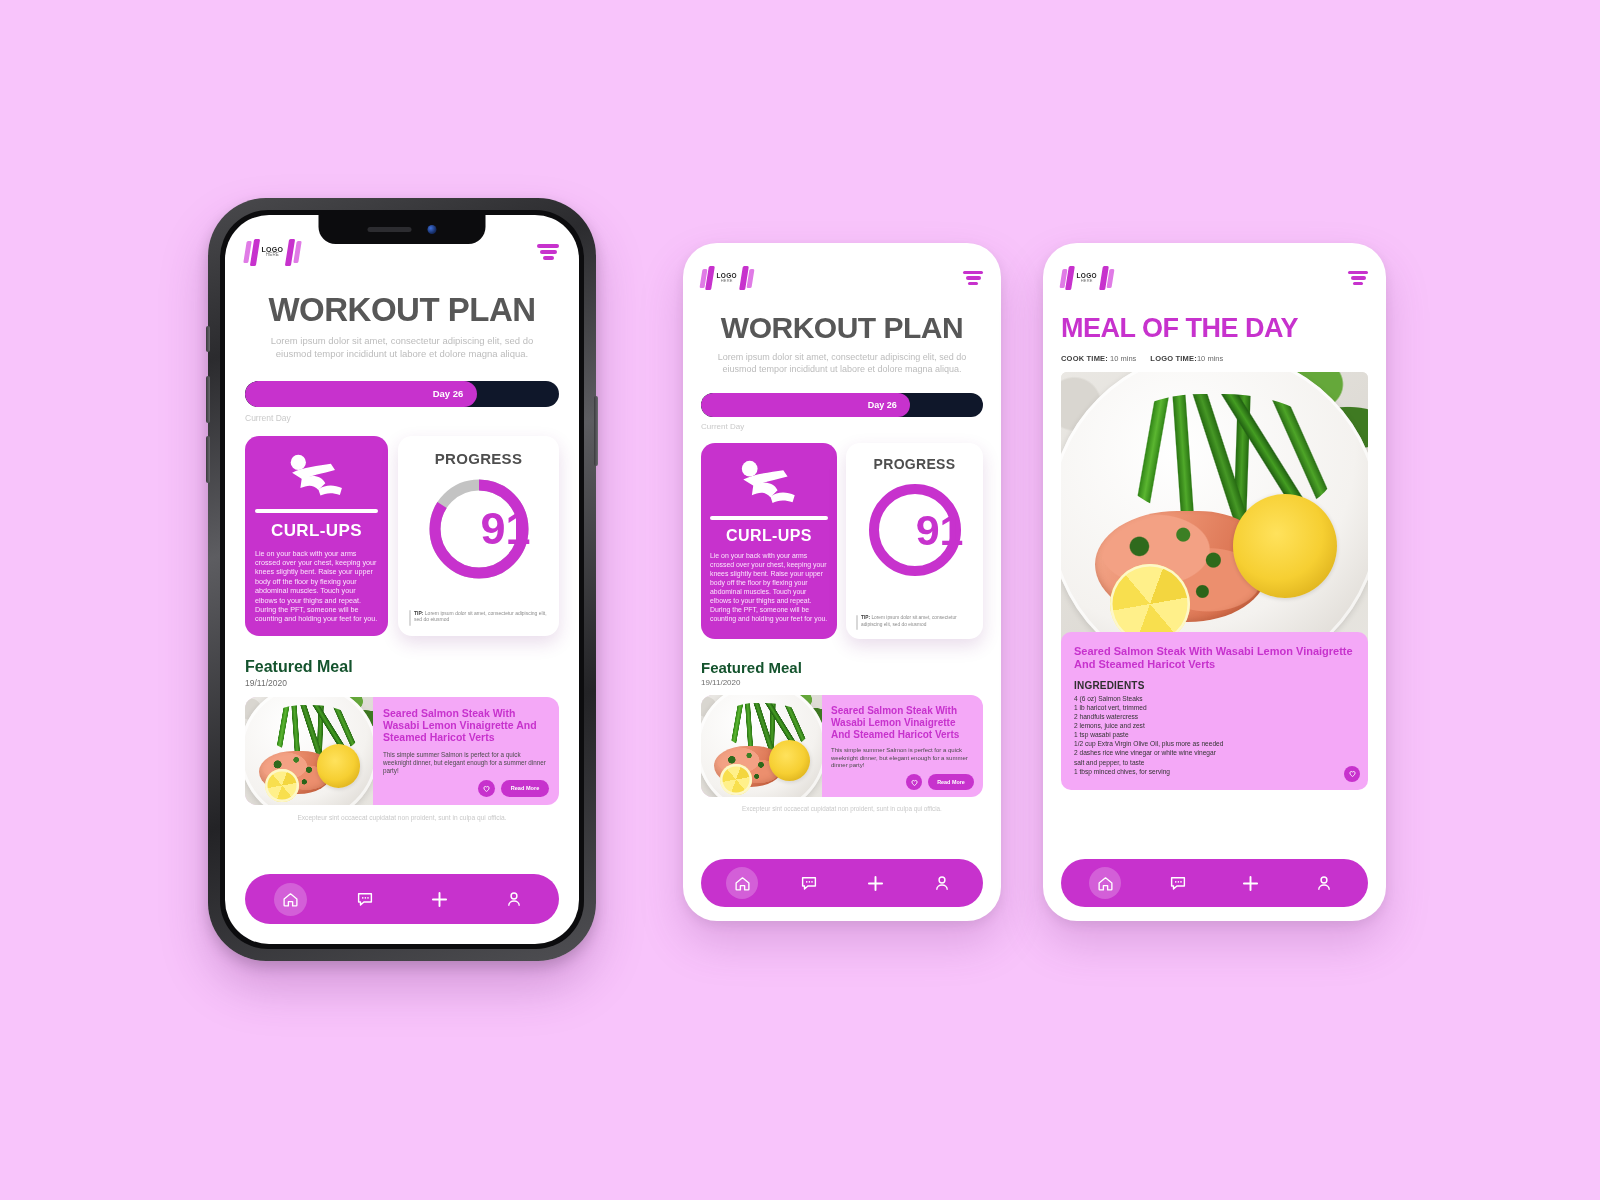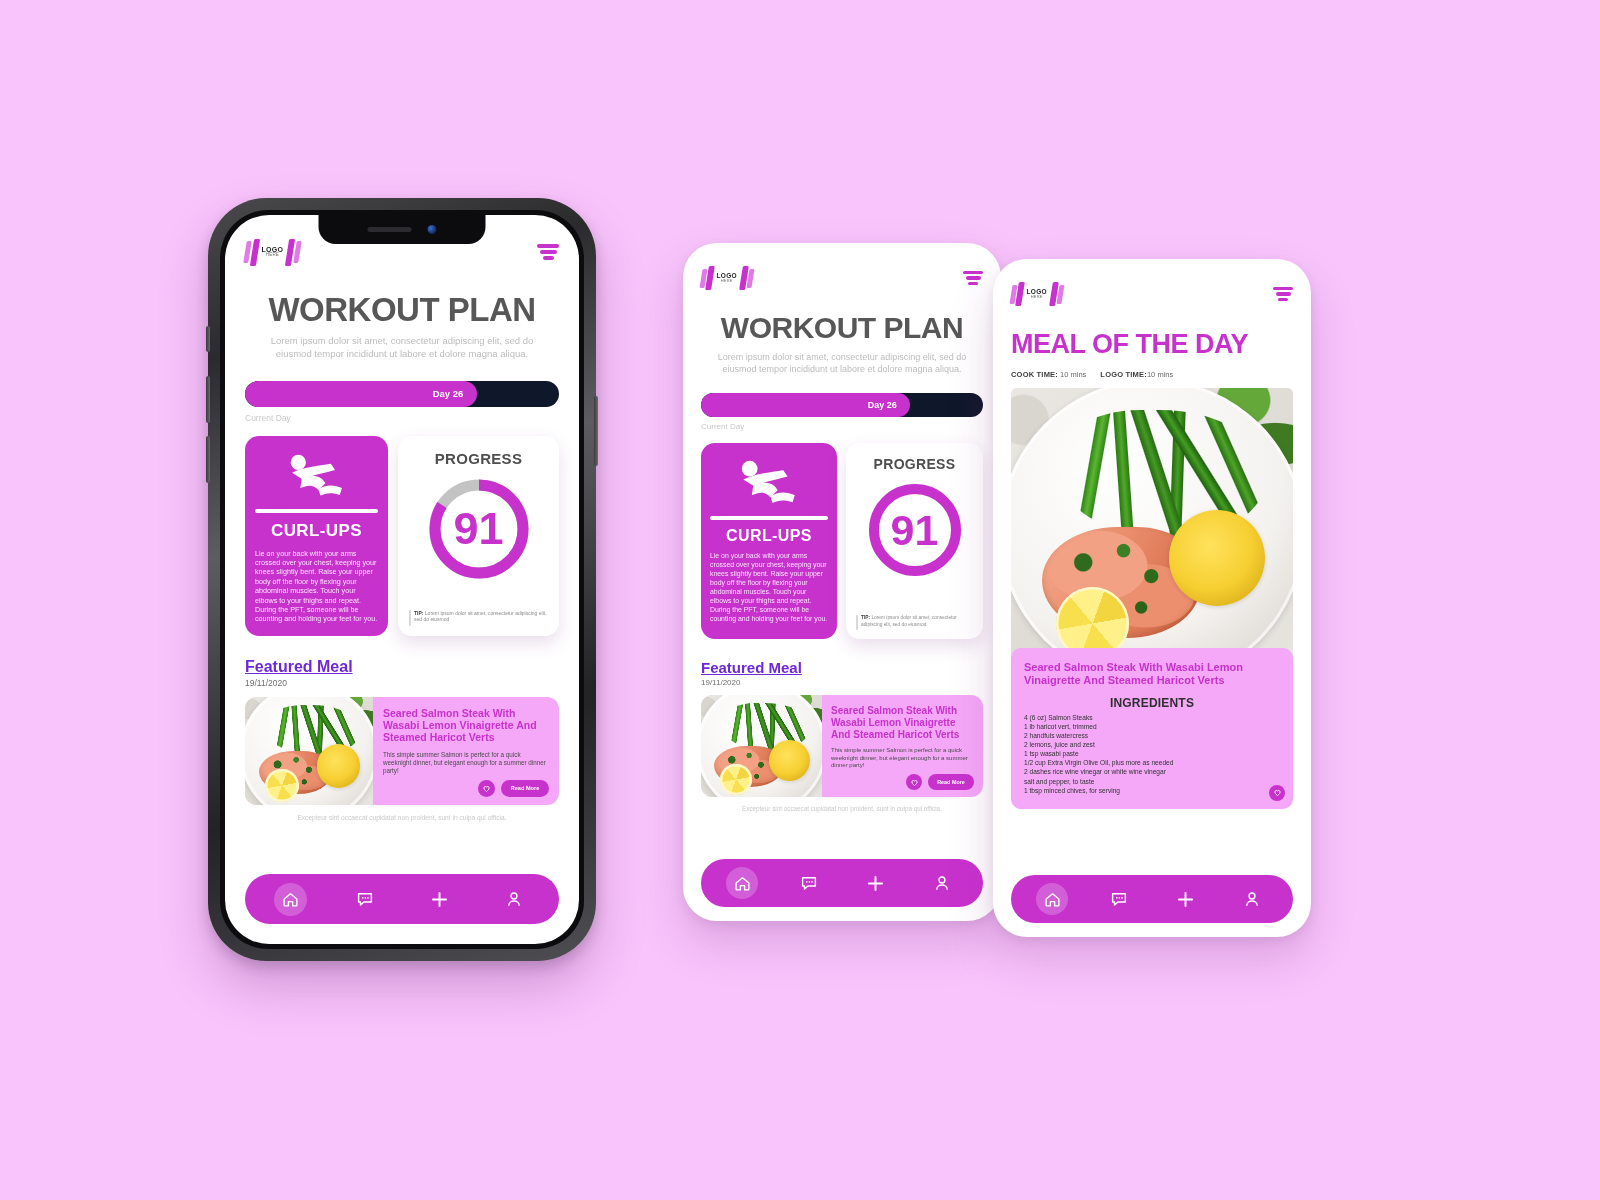--- a/index.html
+++ b/index.html
@@ -54,21 +54,21 @@
 
   
   .card-phone {
     position: absolute;
     background: #ffffff;
     border-radius: 34px;
     overflow: hidden;
     box-shadow: 0 22px 44px rgba(130,45,140,.22), 0 4px 12px rgba(0,0,0,.08);
   }
   #phone2 { left: 683px; top: 243px; width: 318px; height: 678px; }
-  #phone3 { left: 993px; top: 243px; width: 318px; height: 678px; margin-top: 16px; }
+  #phone3 { left: 1043px; top: 243px; width: 343px; height: 678px; }
 
   
   .screen-pad { position: absolute; inset: 0; }
 
   .topbar { display: flex; align-items: center; justify-content: space-between; }
 
   
   .logo { display: flex; align-items: center; gap: 2px; }
   .logo .plate-group { display: flex; gap: 1.5px; align-items: center; }
   .logo .plate { background: #c732cd; border-radius: 1.5px; transform: skewX(-9deg); }
@@ -104,29 +104,29 @@
   .excard .divider { background: #fff; border-radius: 2px; }
   .excard .exname { font-weight: 800; letter-spacing: .4px; }
   .excard .exdesc { color: #fbe4fc; line-height: 1.3; }
 
   .progcard {
     background: #fff; border-radius: 14px;
     box-shadow: 0 7px 18px rgba(120,40,130,.16);
     display: flex; flex-direction: column; align-items: center;
   }
   .progcard .ptitle { font-weight: 800; color: #4e4e4e; letter-spacing: .3px; }
-  .ring { position: relative; display: flex; align-items: center; justify-content: center; }
+  .ring { position: relative; display: flex; align-items: center; justify-content: flex-end; }
   .ring .num { position: absolute; font-weight: 800; color: #c732cd; line-height: 1; }
   .tiprow { display: flex; align-items: flex-start; gap: 3px; width: 100%; }
   .tiprow .bar { background: #d8d8d8; border-radius: 1px; flex: none; }
   .tiprow .tiptext { color: #8c8c8c; line-height: 1.3; }
   .tiprow .tiptext b { color: #3d3d3d; }
 
   
-  .fm-title { font-weight: 800; color: #6d28d9; text-decoration: underline; }
+  .fm-title { font-weight: 800; color: #14532d; }
   .fm-date { color: #6e6e6e; }
   .mealcard { display: flex; background: #f4a8f7; border-radius: 12px; overflow: hidden; }
   .mealcard .photo { flex: none; position: relative; }
   .mealcard .info { flex: 1; display: flex; flex-direction: column; }
   .mealcard .mname { font-weight: 800; color: #c732cd; line-height: 1.18; }
   .mealcard .mdesc { color: #4b4b4b; line-height: 1.32; }
   .mealcard .actions { display: flex; align-items: center; justify-content: flex-end; gap: 6px; margin-top: auto; }
   .heartbtn { background: #c732cd; border-radius: 50%; display: flex; align-items: center; justify-content: center; color: #fff; cursor: pointer; }
   .readmore { background: #c732cd; color: #fff; border-radius: 99px; display: flex; align-items: center; justify-content: center; font-weight: bold; cursor: pointer; border: none; }
   .footnote { color: #c9c9c9; text-align: center; line-height: 1.35; }
@@ -534,21 +534,21 @@
             <div class="plate"></div>
           <div class="beans"></div>
             <div class="salmon"></div>
             <div class="sauce"></div>
             <div class="lemon"></div>
         </div>
       </div>
 
       <div class="ingcard" style="margin-top:-18px;padding:13px 13px 14px;">
         <div class="rname" style="font-size:11px;">Seared Salmon Steak With Wasabi Lemon Vinaigrette And Steamed Haricot Verts</div>
-        <div class="ingtitle" style="font-size:12px;margin-top:9px;text-align:center;">INGREDIENTS</div>
+        <div class="ingtitle" style="font-size:10px;margin-top:9px;">INGREDIENTS</div>
         <ul id="ing-list" style="margin-top:3px;">
             <li style="font-size: 6.6px;">4 (6 oz) Salmon Steaks</li>
             <li style="font-size: 6.6px;">1 lb haricot vert, trimmed</li>
             <li style="font-size: 6.6px;">2 handfuls watercress</li>
             <li style="font-size: 6.6px;">2 lemons, juice and zest</li>
             <li style="font-size: 6.6px;">1 tsp wasabi paste</li>
             <li style="font-size: 6.6px;">1/2 cup Extra Virgin Olive Oil, plus more as needed</li>
             <li style="font-size: 6.6px;">2 dashes rice wine vinegar or white wine vinegar</li>
             <li style="font-size: 6.6px;">salt and pepper, to taste</li>
             <li style="font-size: 6.6px;">1 tbsp minced chives, for serving</li>

